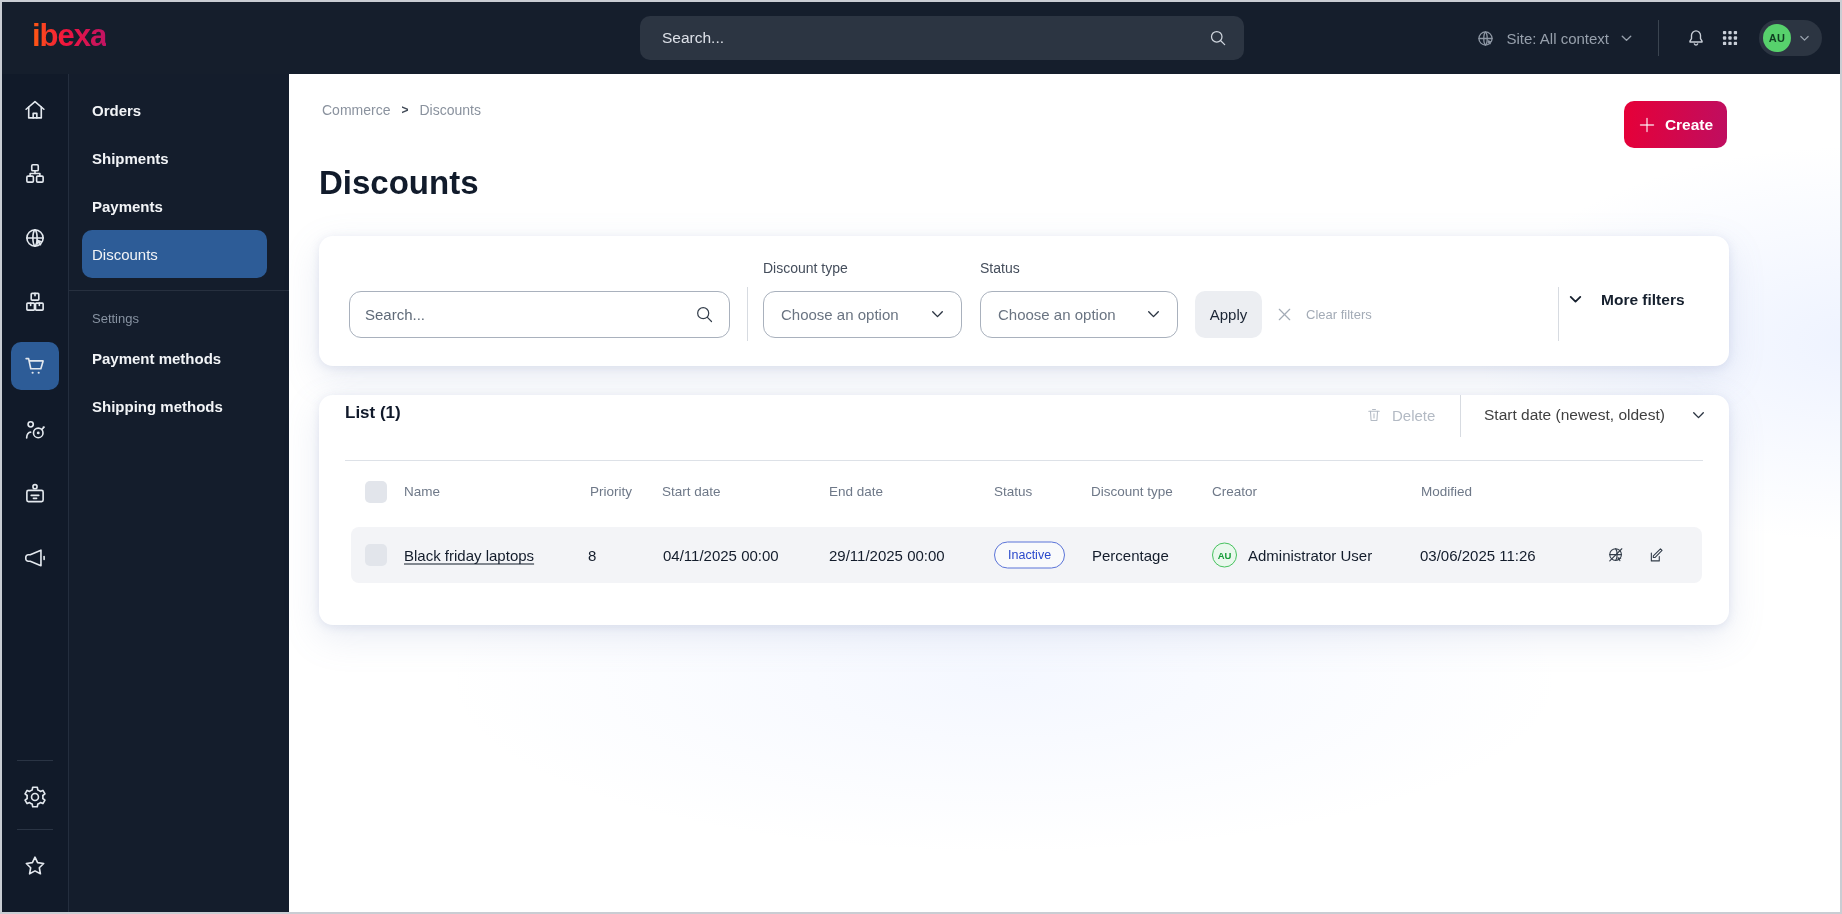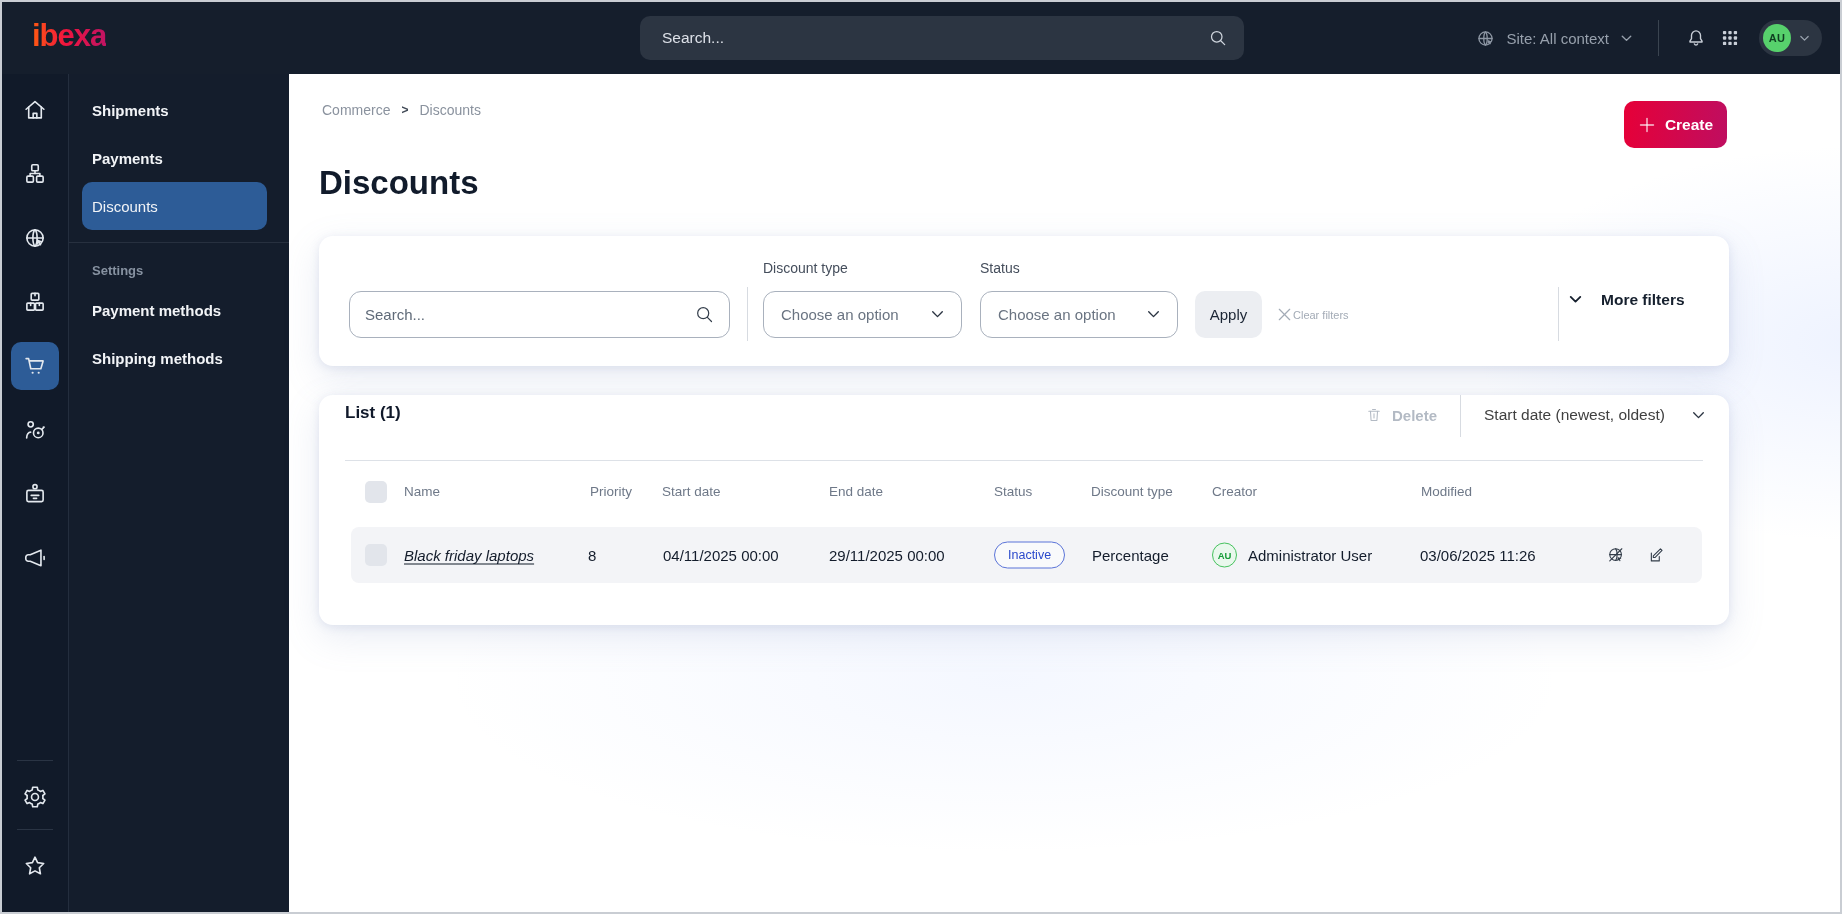--- a/index.html
+++ b/index.html
@@ -30,21 +30,21 @@
   .ric { width:48px; height:48px; display:flex; align-items:center; justify-content:center; color:#e3e8ee; margin-bottom:16px; cursor:pointer; flex:none; }
   .ric.active { background:#2d5c97; border-radius:10px; }
   .rail-spacer { flex:1; }
   .rail-div { width:36px; height:1px; background:#2a3444; margin:0 0 12px; flex:none; }
 
   
   .menu { position:absolute; left:67px; top:72px; width:220px; height:842px; background:#141d2c; padding-top:12px; }
   .menu-item { height:48px; display:flex; align-items:center; padding-left:23px; color:#f2f4f7; font-size:15px; font-weight:600; cursor:pointer; }
   .menu-item.active { background:#2d5c97; border-radius:10px; margin:0 22px 0 13px; padding-left:10px; font-weight:400; }
   .menu-div { border-top:1px solid #27303f; margin-top:12px; }
-  .menu-section { padding:20px 0 8px 23px; color:#8792a1; font-size:13px;font-weight:bold; }
+  .menu-section { padding:20px 0 8px 23px; color:#8792a1; font-size:13px; }
 
   
   .main { position:absolute; left:287px; top:72px; width:1555px; height:842px; background:#fff; }
   .main::before { content:''; position:absolute; inset:0; pointer-events:none;
      background: radial-gradient(620px 320px at 101% 32%, rgba(150,180,255,.16), transparent 62%),
                  radial-gradient(900px 280px at 46% 72%, rgba(150,180,255,.10), transparent 62%); }
   .breadcrumb { position:absolute; left:33px; top:28px; display:flex; align-items:center; gap:11px; font-size:14px; color:#8a929e; }
   .crumb-sep { color:#3f4855; font-weight:700; font-size:12px; }
   .create-btn { position:absolute; left:1335px; top:27px; width:103px; height:47px; border:none; border-radius:10px; cursor:pointer;
      background:linear-gradient(95deg,#e60038,#bf0e60); color:#fff; display:flex; align-items:center; justify-content:center; gap:9px;
@@ -59,38 +59,38 @@
   
   .input-box { position:absolute; top:55px; height:47px; border:1px solid #a9b1bd; border-radius:12px; display:flex; align-items:center; background:#fff; }
   .search-box { left:30px; width:381px; padding:0 14px 0 15px; }
   .search-box input { flex:1; border:none; outline:none; font-size:15px; color:#333f4e; font-family:inherit; }
   .search-box input::placeholder { color:#5f6a78; }
   .fdivider { position:absolute; top:51px; width:1px; height:54px; background:#d7dbe1; }
   .flabel { position:absolute; top:24px; font-size:14px; color:#454e5c; }
   .select-box { padding:0 15px 0 17px; justify-content:space-between; color:#6a7482; font-size:15px; cursor:pointer; }
   .apply-btn { position:absolute; left:876px; top:55px; width:67px; height:47px; background:#eceef2; border:none; border-radius:10px;
      font-size:15px; color:#1c2635; font-family:inherit; cursor:pointer; }
-  .clear-btn { position:absolute; left:957px; top:55px; height:47px; display:flex; align-items:center; color:#a3abb6; font-size:11px; cursor:default; }
+  .clear-btn { position:absolute; left:957px; top:55px; height:47px; display:flex; align-items:center; gap:13px; color:#a3abb6; font-size:13px; cursor:default; }
   .more-btn { position:absolute; left:1248px; top:55px; height:47px; display:flex; align-items:flex-start; gap:17px;
      font-size:15.5px; font-weight:700; color:#16202e; cursor:pointer; }
 
   
   .list-title { position:absolute; left:26px; top:8px; font-size:17px; font-weight:700; color:#10192a; }
-  .delete-btn { position:absolute; left:1046px; top:4px; height:32px; display:flex; align-items:center; gap:9px; color:#b3bac4; font-size:15px; cursor:default;font-weight:bold; }
+  .delete-btn { position:absolute; left:1046px; top:4px; height:32px; display:flex; align-items:center; gap:9px; color:#b3bac4; font-size:15px; cursor:default; }
   .ldivider { position:absolute; left:1141px; top:0; width:1px; height:42px; background:#d7dbe1; }
   .sort-btn { position:absolute; left:1165px; top:4px; height:32px; display:flex; align-items:center; gap:25px; font-size:15.5px; color:#404040; cursor:pointer; }
   .lhr { position:absolute; left:26px; top:65px; width:1358px; height:1px; background:#dde1e7; }
   .th { position:absolute; top:89px; font-size:13.5px; color:#6e7888; white-space:nowrap; }
   .cb { width:22px; height:22px; background:#e2e5eb; border-radius:5px; cursor:pointer; }
   .th-cb { position:absolute; left:46px; top:86px; }
 
   .row { position:absolute; left:32px; top:132px; width:1351px; height:56px; background:#f3f4f7; border-radius:8px; }
   .row .cb { position:absolute; left:14px; top:17px; }
   .cell { position:absolute; top:50%; transform:translateY(-50%); font-size:15px; color:#131c2b; white-space:nowrap; }
-  .name-link { left:53px; text-decoration:underline; text-underline-offset:3px; cursor:pointer;font-style:italic; }
+  .name-link { left:53px; text-decoration:underline; text-underline-offset:3px; cursor:pointer; }
   .badge { left:643px; border:1px solid #5b74d8; color:#2a49cb; border-radius:14px; padding:5px 13px 6px; font-size:12.5px; background:rgba(255,255,255,.5); }
   .creator-cell { left:861px; display:flex; align-items:center; gap:11px; }
   .row-avatar { width:25px; height:25px; border-radius:50%; border:1px solid #46c25e; background:#e9f8ed; color:#149c36;
      font-size:9.5px; font-weight:700; display:flex; align-items:center; justify-content:center; }
   .act { position:absolute; top:50%; transform:translateY(-50%); width:26px; height:26px; display:flex; align-items:center; justify-content:center; color:#333d4a; cursor:pointer; }
   .act1 { left:1252px; } .act2 { left:1292px; }
 
   .svgi { fill:none; stroke:currentColor; stroke-width:1.5; stroke-linecap:round; stroke-linejoin:round; }
 </style>
 </head>
@@ -235,20 +235,21 @@
     </div>
     <div class="rail-div"></div>
     <div class="ric" style="margin-bottom:0;">
       <svg class="svgi" width="26" height="26" viewBox="0 0 24 24">
           <path d="M12 3.8 14.4 8.9 20 9.7 16 13.6 17 19.2 12 16.5 7 19.2 8 13.6 4 9.7 9.6 8.9Z"></path>
         </svg>
     </div>
   </nav>
 
   <nav class="menu">
+    <div class="menu-item">Orders</div>
     <div class="menu-item">Shipments</div>
     <div class="menu-item">Payments</div>
     <div class="menu-item active">Discounts</div>
     <div class="menu-div"></div>
     <div class="menu-section">Settings</div>
     <div class="menu-item">Payment methods</div>
     <div class="menu-item">Shipping methods</div>
   </nav>
 
   <main class="main">

